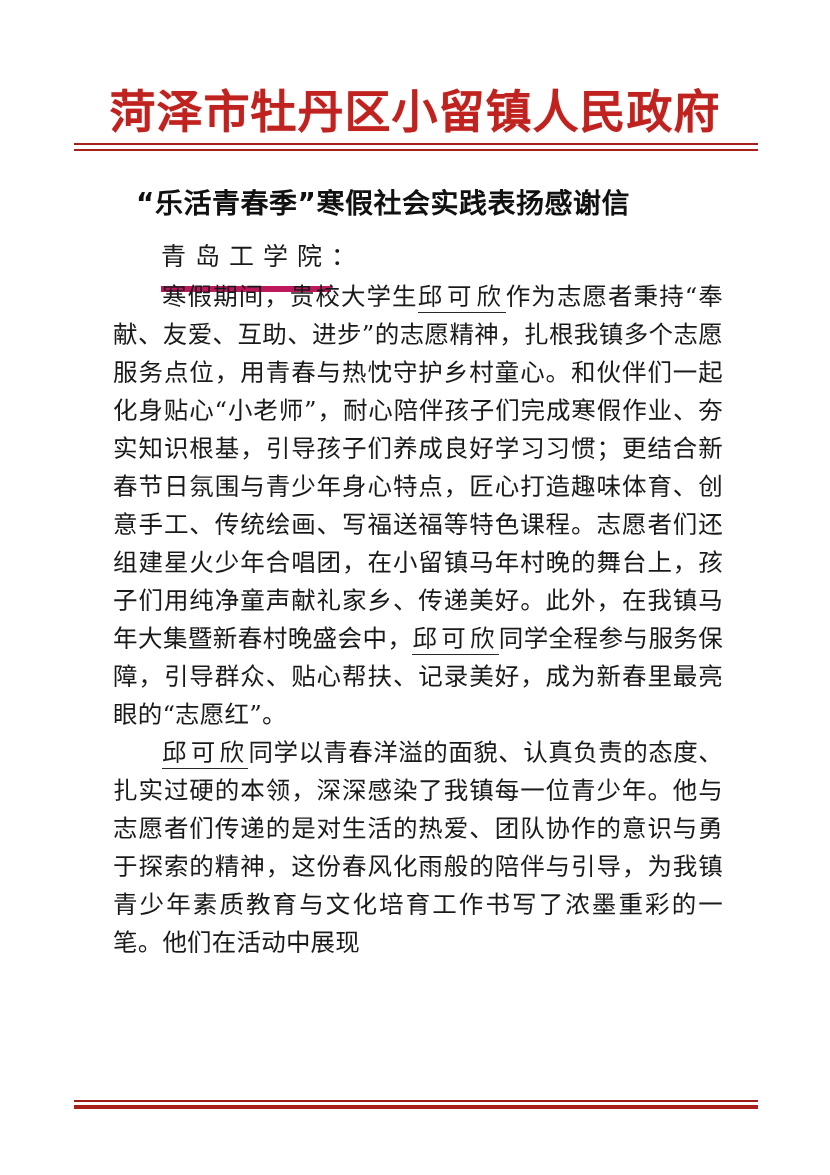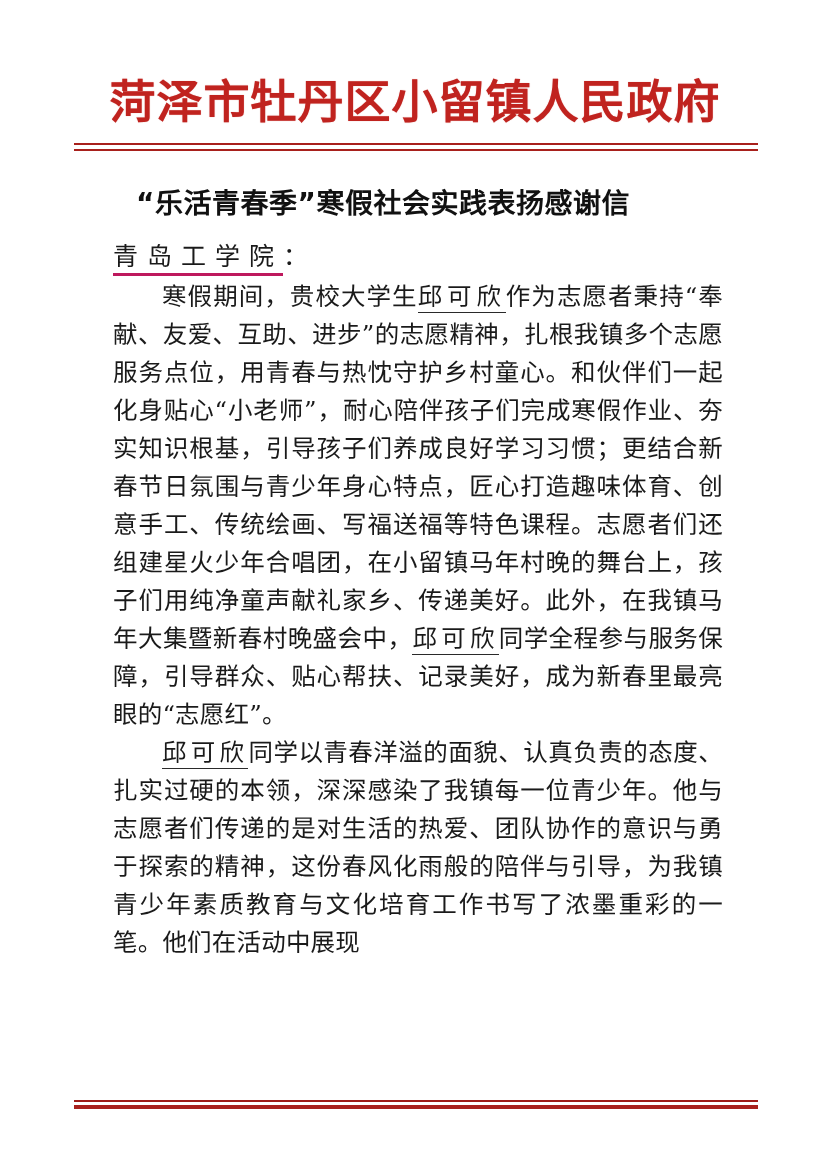--- a/index.html
+++ b/index.html
@@ -22,21 +22,21 @@
     width: 830px;
     height: 1175px;
     box-sizing: border-box;
     background: #fff;
   }
 
   
   .letterhead {
     position: absolute;
     left: 0;
-    top: 74px;
+    top: 84px;
     width: 830px;
     text-align: center;
   }
   .letterhead-title {
     font-family: "DejaVu Serif", "Liberation Serif", serif;
     font-weight: 700;
     font-size: 46px;
     line-height: 1.25;
     letter-spacing: 1px;
     color: #c0231f;
@@ -92,22 +92,23 @@
   }
 
   .salutation {
     font-size: 25px;
     line-height: 38px;
     letter-spacing: 9px;
     margin: 0 0 2px 0;
     white-space: nowrap;
   }
   .salutation .uline {
-    border-bottom: 3px solid #be185d;
-    padding-bottom: 2px;
+    border-bottom: 6px solid #be185d;
+    padding-bottom: 15px;
+    margin-left: 48px;
   }
 
   p.para {
     margin: 0;
     font-size: 24.5px;
     line-height: 38px;
     text-align: justify;
     text-justify: inter-character;
     text-indent: 2em;
     letter-spacing: 0.2px;

